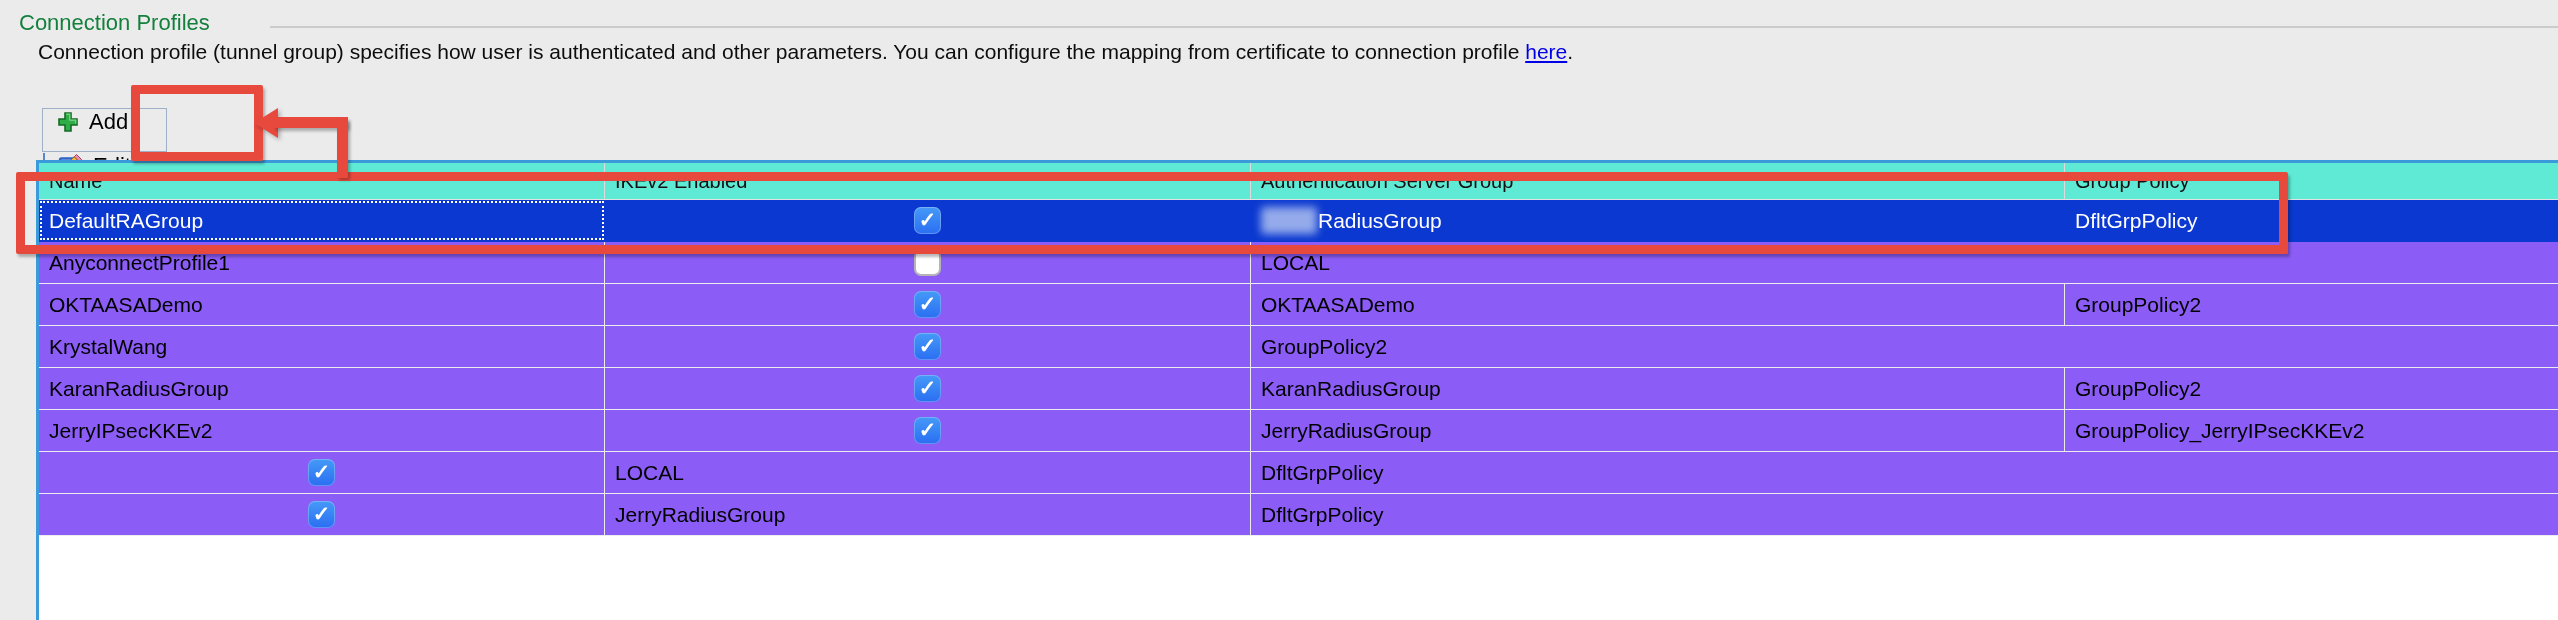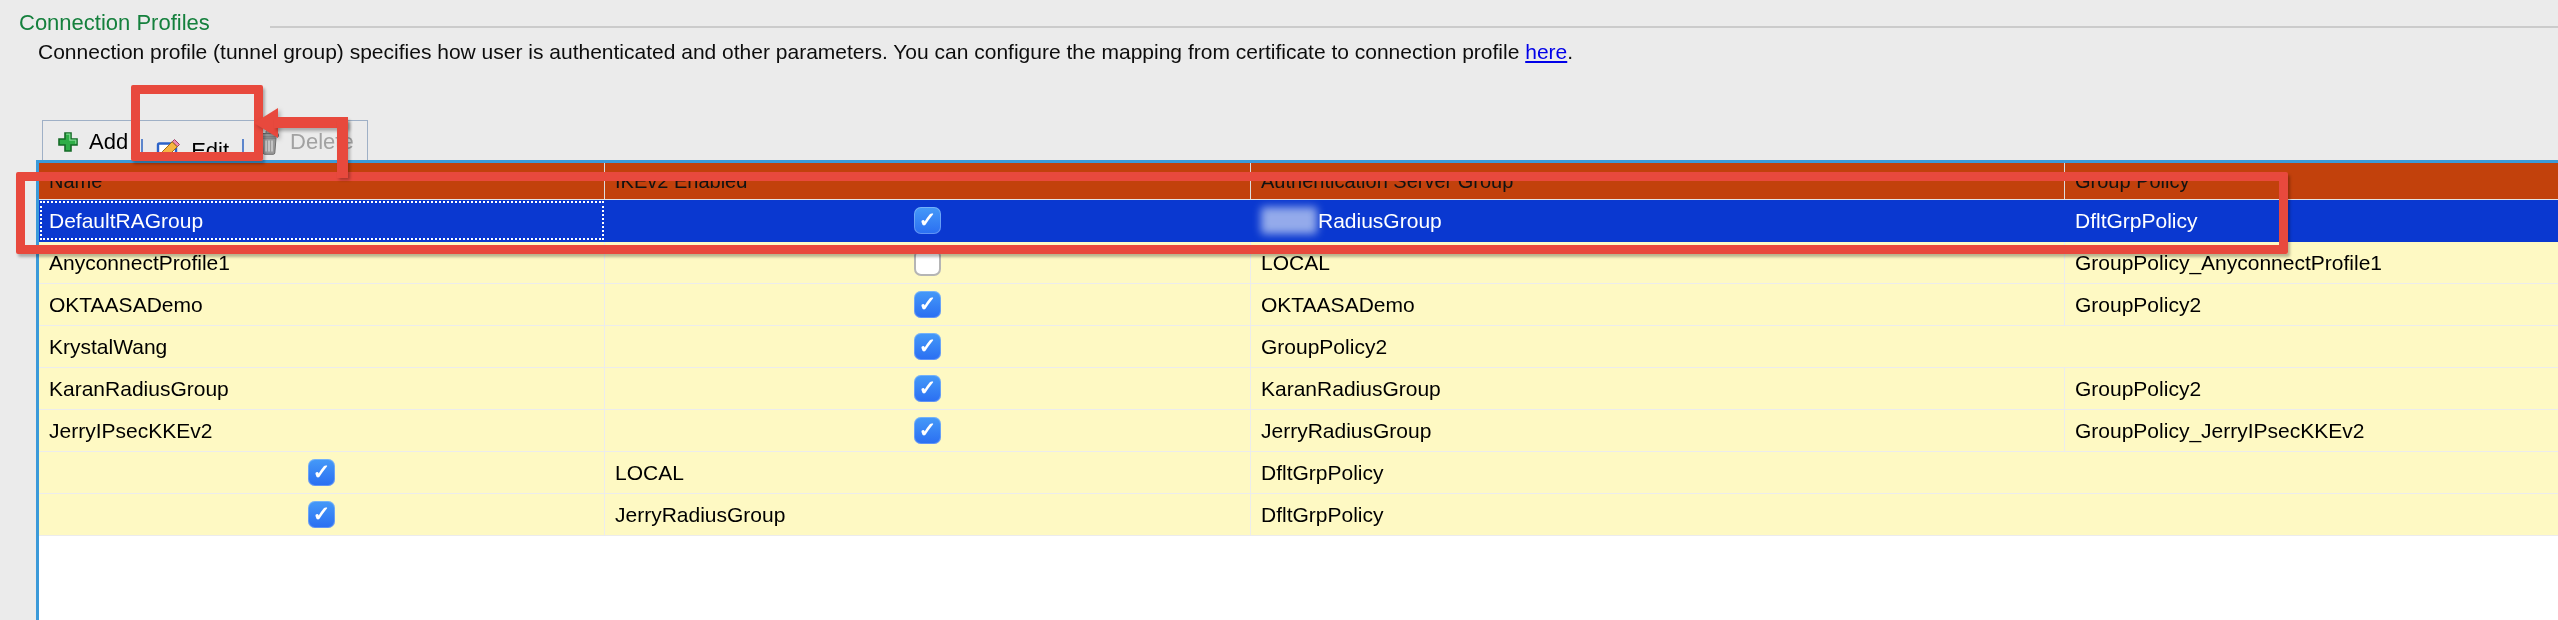--- a/index.html
+++ b/index.html
@@ -8,41 +8,41 @@
     background:#ebebeb; font-family:"Liberation Sans", sans-serif; color:#111;
   }
   
   #group-title { position:absolute; left:11px; top:10px; font-size:22px; color:#15803d;margin-left:8px; }
   #title-rule  { position:absolute; left:270px; top:26px; right:0; height:2px; background:#cbcbcb; }
   #description { position:absolute; left:38px; top:40px; font-size:21px; color:#0d0d0d; white-space:nowrap; }
   #description .link { color:#0000e8; text-decoration:underline; cursor:pointer;text-align:right; }
 
   
   #toolbar {
-    position:absolute; left:42px; top:120px; height:44px; display:flex; align-items:stretch;
-    border:1px solid #9fb0c6; box-sizing:border-box; background:#ebebeb;
+    position:absolute; left:42px; top:108px; height:44px; display:flex; align-items:stretch;
+    border:1px solid #9fb0c6; box-sizing:border-box; background:#ebebeb;flex-direction:column;
   }
   .tbtn { display:flex; align-items:center; gap:9px; padding:0 13px; font-size:22px; color:#000; box-sizing:border-box; cursor:pointer; }
   #edit-btn { border-left:2px solid #5c86cc; border-right:2px solid #5c86cc;margin-top:18px; }
   #delete-btn { color:#a2a2a2; cursor:default; }
   .tbtn svg { display:block; }
 
   
   #table {
     position:absolute; left:36px; top:160px; right:0; bottom:0; background:#ffffff;
     border-top:3px solid #3b9ad9; border-left:3px solid #3b9ad9; box-sizing:border-box;
   }
   .thead, .trow { display:grid; grid-template-columns:566px 646px 814px 1fr; }
-  .thead { height:36px; background:#c2410c; border-bottom:1px solid #e3e3e3; }
+  .thead { height:36px; background:#5eead4; border-bottom:1px solid #e3e3e3; }
   .thead .hcell {
     font-size:20px; color:#121212; display:flex; align-items:center;
     padding-left:10px; border-right:1px solid #dcdcdc; white-space:nowrap; overflow:hidden;
   }
   .thead .hcell:last-child { border-right:none; }
-  .trow { height:41px; border-bottom:1px solid #ececec; background:#fef9c3; cursor:default; }
+  .trow { height:41px; border-bottom:1px solid #ececec; background:#8b5cf6; cursor:default; }
   .cell {
     display:flex; align-items:center; padding-left:10px; font-size:21px; color:#000;
     border-right:1px solid #ececec; white-space:nowrap; overflow:hidden;
   }
   .cell:last-child { border-right:none; }
   .check-cell { justify-content:center; padding-left:0; }
   .trow.selected { background:#0a38d0; border-bottom-color:#0a38d0; }
   .trow.selected .cell { color:#fff; border-right-color:transparent; }
   .trow.selected .name-cell { outline:2px dotted #ffffff; outline-offset:-3px; }
 
@@ -142,21 +142,20 @@
     <div class="cell policy-cell">DfltGrpPolicy</div>
   </div>
   <div class="trow">
     <div class="cell name-cell">AnyconnectProfile1</div>
     <div class="cell check-cell">
         <span class="checkbox unchecked"></span>
       </div>
     <div class="cell auth-cell">
         <span>LOCAL</span>
       </div>
-    <div class="cell policy-cell">GroupPolicy_AnyconnectProfile1</div>
   </div>
   <div class="trow">
     <div class="cell name-cell">OKTAASADemo</div>
     <div class="cell check-cell">
         <span class="checkbox checked">
           <span class="tick">✓</span>
         </span>
       </div>
     <div class="cell auth-cell">
         <span>OKTAASADemo</span>

